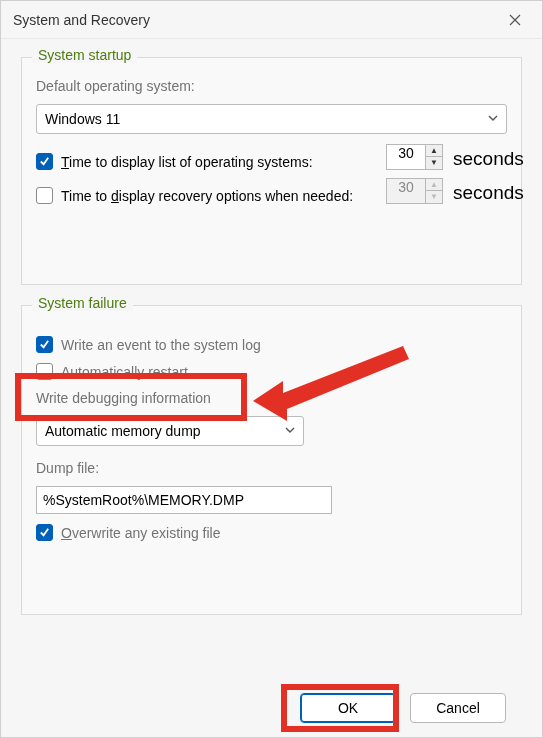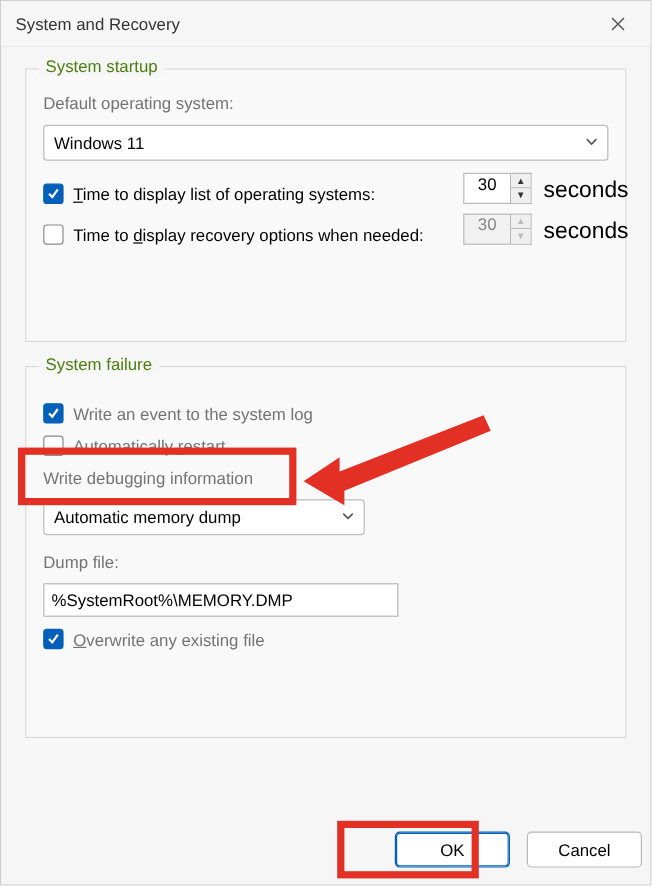--- a/index.html
+++ b/index.html
@@ -139,21 +139,21 @@
   .time-row .unit { margin-left:10px; font-size:19px; width:54px; }
   .textinput {
     width: 296px; height: 28px;
     border:1px solid #b8b8b8;
     background:#fff;
     padding: 3px 6px;
     font-size:14px;
   }
   .footer {
     position:absolute;
-    bottom:14px; right:7px;
+    bottom:14px; right:36px;
     display:flex; gap:14px;
   }
   .btn {
     min-width: 96px;
     height: 30px;
     background:#fff;
     border:1px solid #b8b8b8;
     border-radius:4px;
     font-size:14px;
     cursor:pointer;

